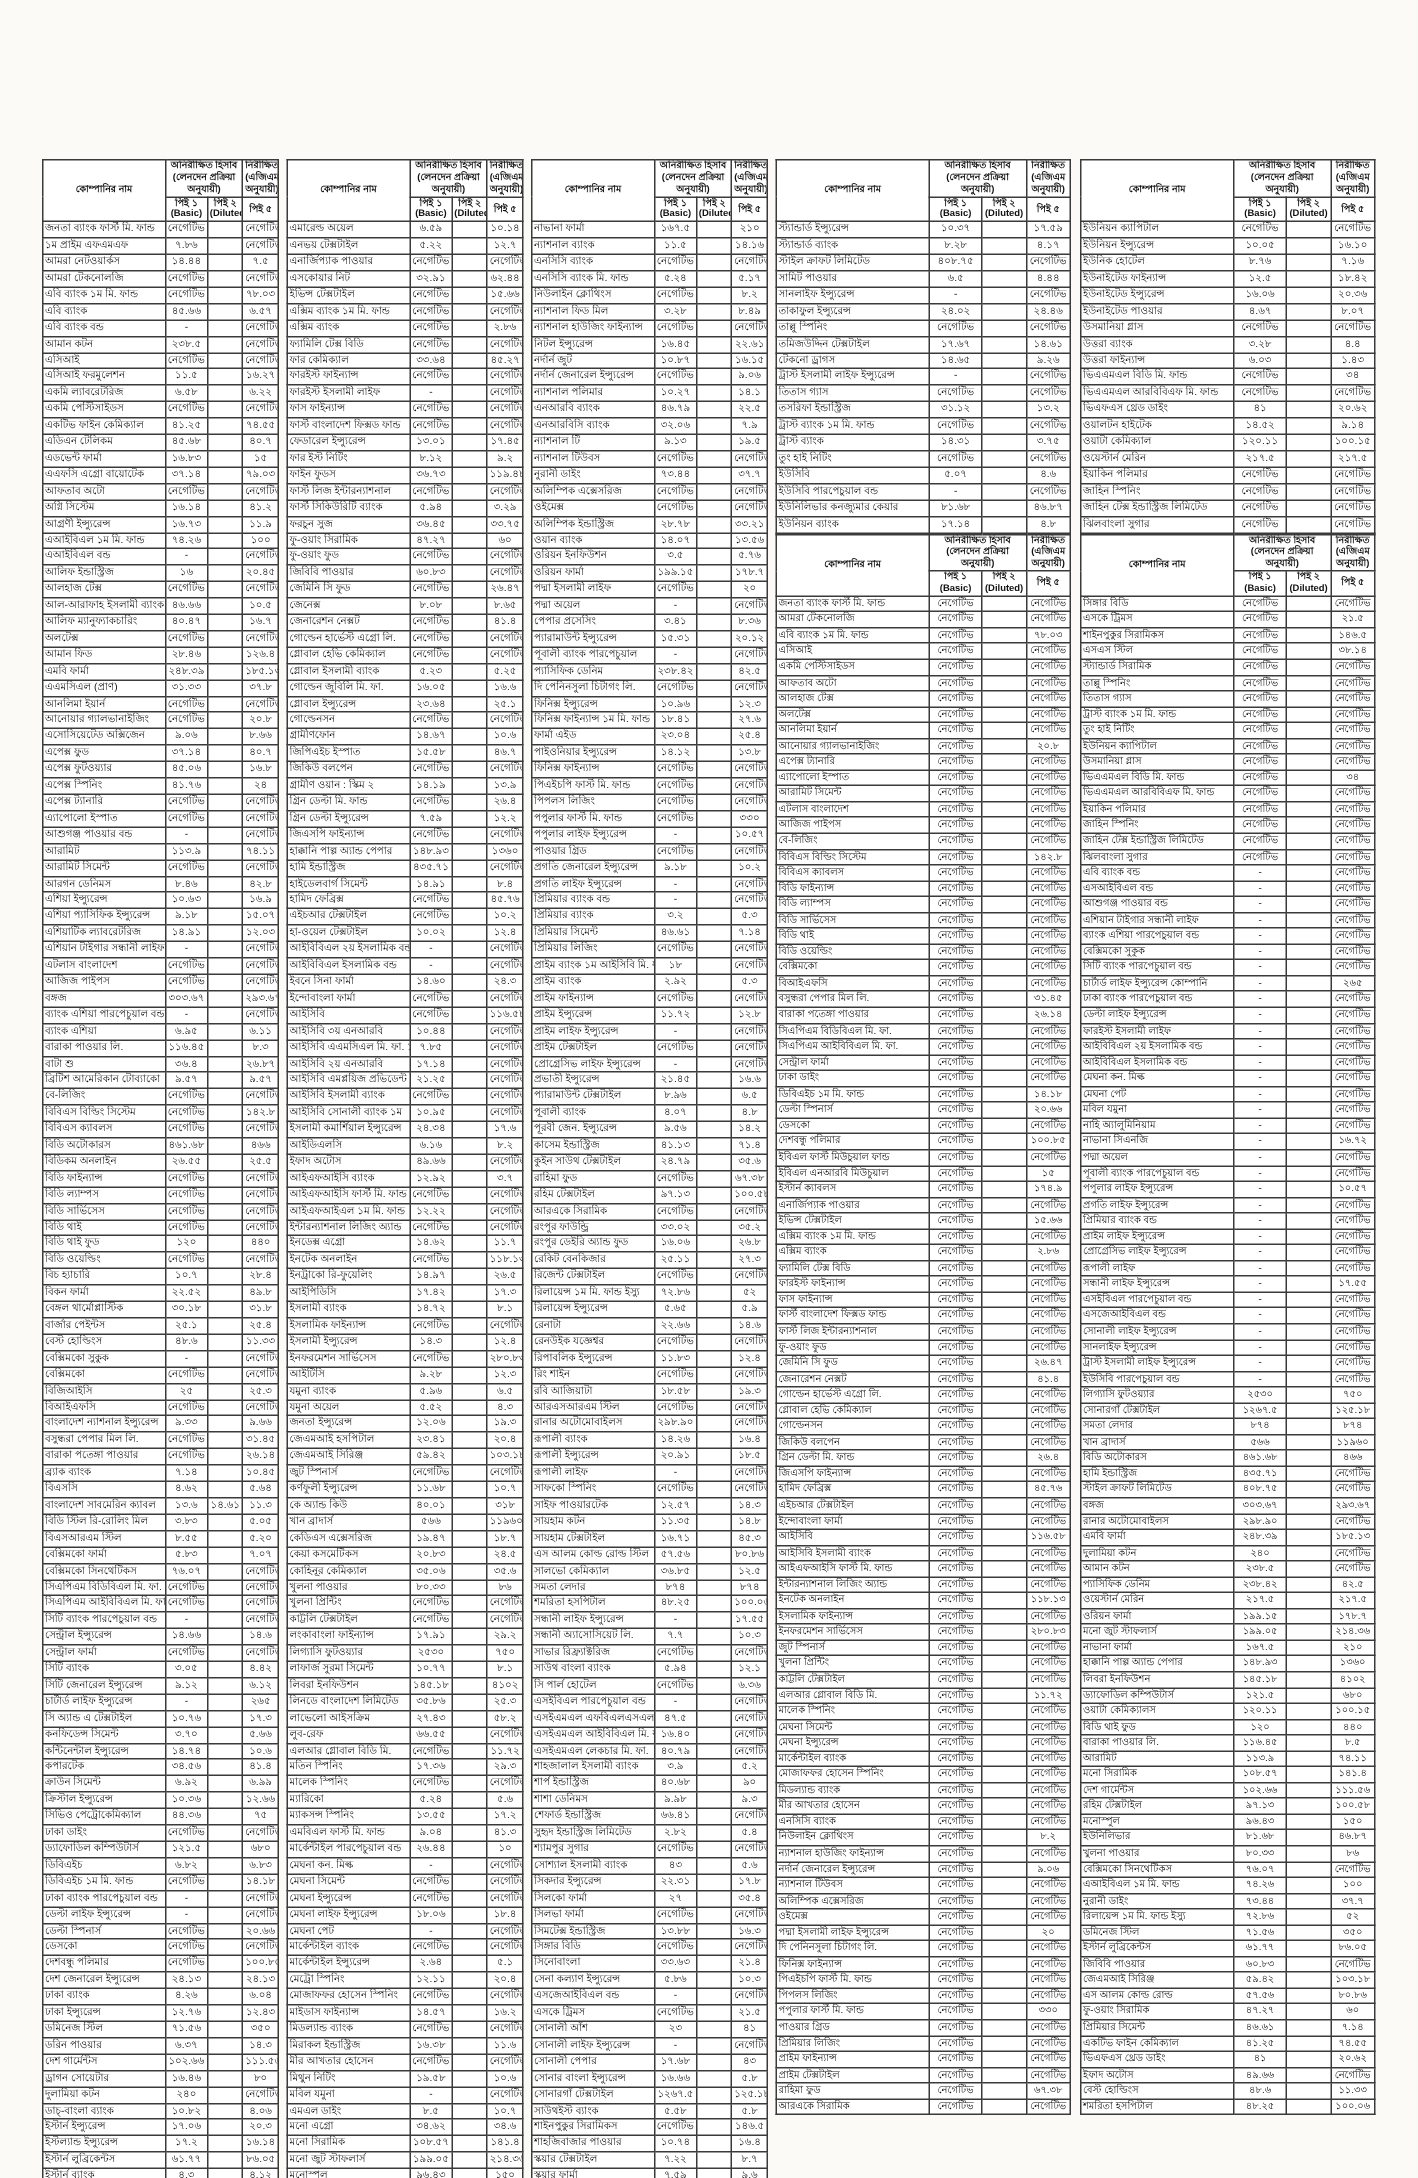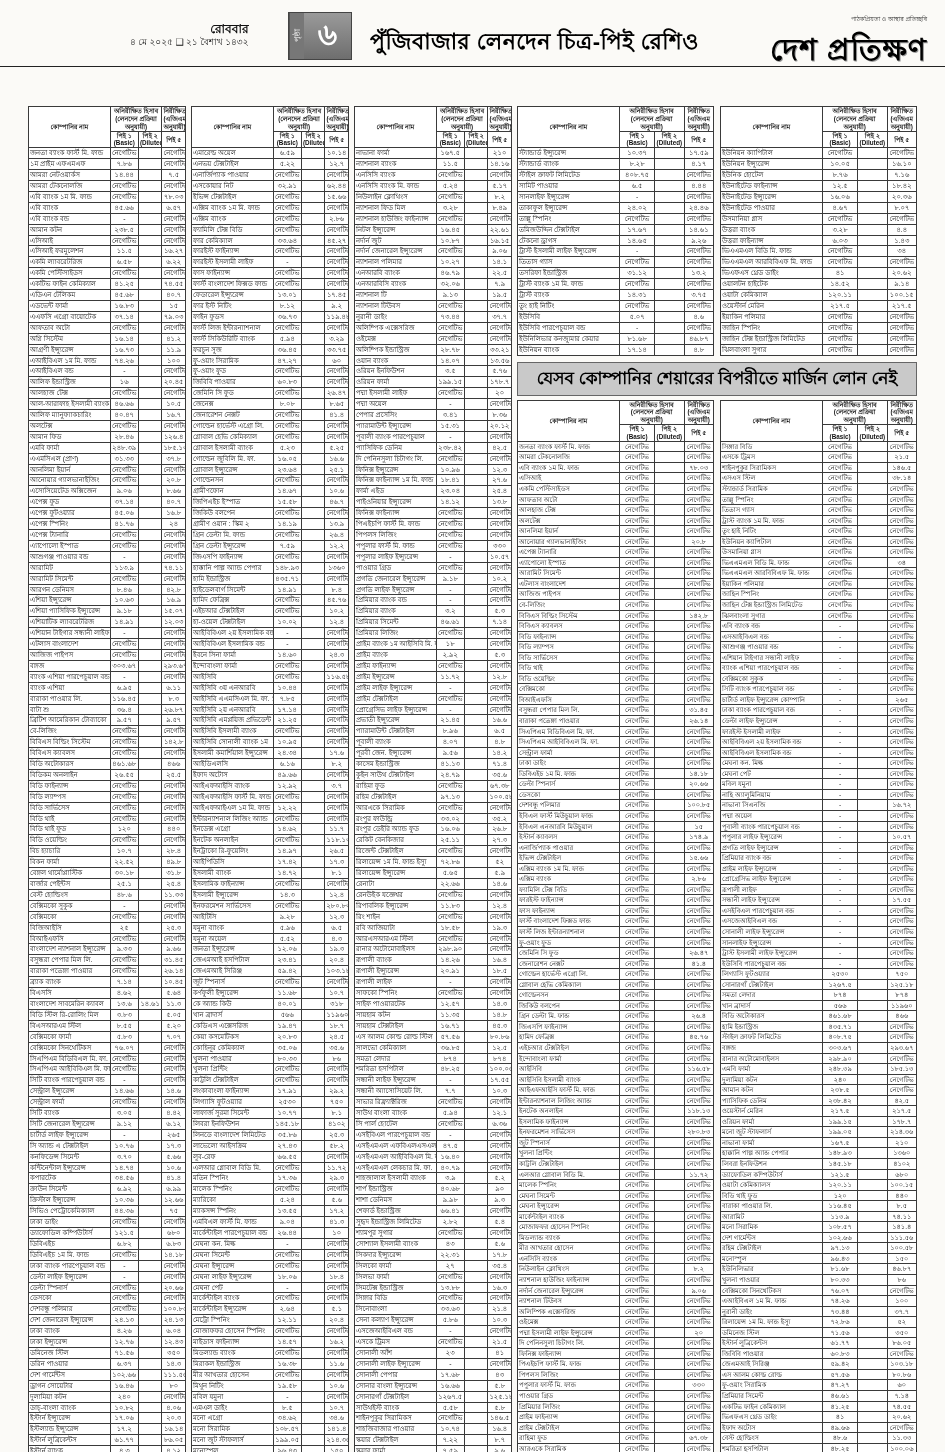--- a/index.html
+++ b/index.html
@@ -42,35 +42,20 @@
     font-size:17px;font-weight:bold;text-align:center;padding:2px 0;color:#000;}
   .marginpair{display:flex;gap:6px;}
   .marginpair .mcol{width:197px;}
   table.mg td{font-size:6.6px;height:9.55px;line-height:9.55px;}
 </style>
 </head>
 <body>
 
 <div class="page">
 
-  <div class="masthead">
-    <div class="dateblock">
-      <div class="d1">রোববার</div>
-      <div class="d2">৪ মে ২০২৫ ❑ ২১ বৈশাখ ১৪৩২</div>
-    </div>
-    <div class="pagebox">
-      <span class="plabel">পৃষ্ঠা</span>
-      <span class="pnum">৬</span>
-    </div>
-    <div class="sectiontitle">পুঁজিবাজার লেনদেন চিত্র-পিই রেশিও</div>
-    <div class="logo">
-      <span class="tag">পাঠকপ্রিয়তা ও আস্থার প্রতিচ্ছবি</span>
-      <span class="nm">দেশ প্রতিক্ষণ</span>
-    </div>
-  </div>
 
 
   <div class="grid">
     <div class="mcol" id="mc0">
         <table class="pe">
           <colgroup>
             <col class="c-nm">
             <col class="c-p1">
             <col class="c-p2">
             <col class="c-p5">
@@ -2571,21 +2556,20 @@
                 <tr>
                   <td class="nm">ঝিলবাংলা সুগার</td>
                   <td class="v">নেগেটিভ</td>
                   <td class="v"></td>
                   <td class="v">নেগেটিভ</td>
                 </tr>
               </tbody>
             </table>
           </div>
       </div>
-      <div class="marginhead">যেসব কোম্পানির শেয়ারের বিপরীতে মার্জিন লোন নেই</div>
       <div class="marginpair">
         <div class="mcol" id="mg0">
             <table class="pe mg">
               <colgroup>
                 <col class="c-nm">
                 <col class="c-p1">
                 <col class="c-p2">
                 <col class="c-p5">
               </colgroup>
               <thead>

